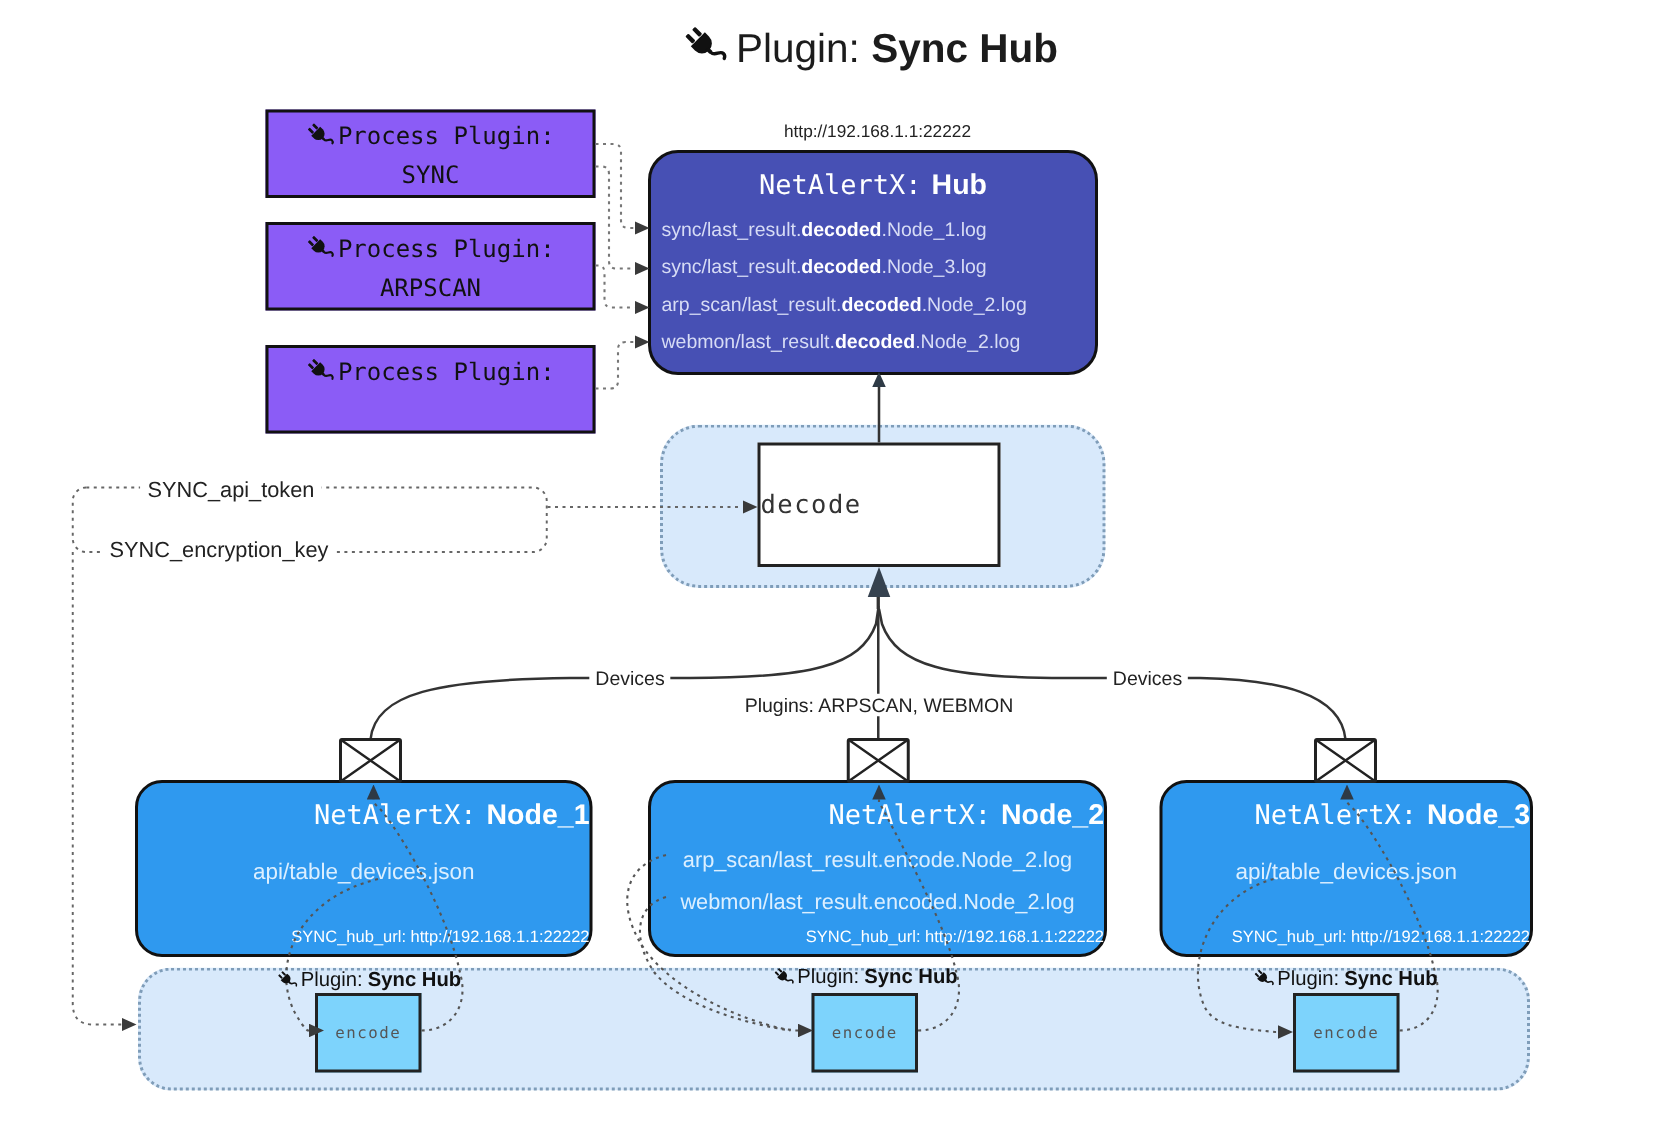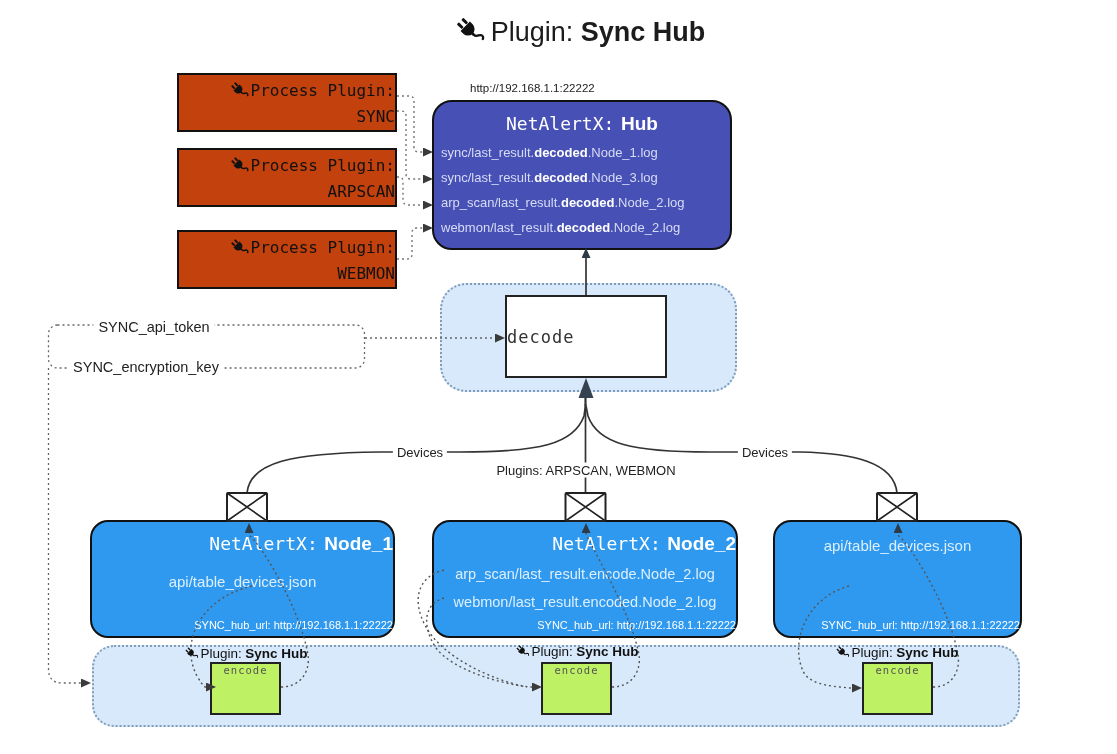--- a/index.html
+++ b/index.html
@@ -7,35 +7,35 @@
          font-family:"Liberation Sans",sans-serif;color:#1a1a1a;}
   .abs{position:absolute;}
   .z1{z-index:1;} .z3{z-index:3;}
   svg.layer{position:absolute;left:0;top:0;z-index:2;pointer-events:none;}
 
   
   .title{left:380px;top:16px;width:400px;text-align:center;font-size:27px;color:#1c1c1c;z-index:3;}
   .title b{font-weight:700;margin-left:.28em;}
   .title .plug{vertical-align:-5px;margin-right:6px;}
 
-  .hub-url{left:470px;top:82px;width:230px;font-size:11.5px;color:#222;z-index:3;}
+  .hub-url{left:470px;top:82px;width:230px;text-align:center;font-size:11.5px;color:#222;z-index:3;}
 
   
   .hub{left:432px;top:100px;width:300px;height:150px;background:var(--hub-fill);
        border:2px solid #111;border-radius:20px;box-sizing:border-box;}
   .hub-title{margin-top:9px;text-align:center;line-height:26px;color:#fff;}
   .name-mono{font-family:"DejaVu Sans Mono",monospace;font-size:18px;}
   .name-bold{font-family:"Liberation Sans",sans-serif;font-weight:700;font-size:19px;margin-left:.35em;margin-top:25px;}
   .hub-items{margin-top:2px;}
   .hub-item{padding-left:7px;line-height:25px;font-size:13px;color:var(--hub-text);white-space:nowrap;}
   .hub-item b{color:#fff;font-weight:700;}
 
   
-  .pbox{left:177px;width:220px;height:59px;background:#c2410c;border:2px solid #111;box-sizing:border-box;
-        font-family:"DejaVu Sans Mono",monospace;font-size:16px;color:#111;text-align:right;padding-top:3px;}
+  .pbox{left:177px;width:220px;height:59px;background:#8b5cf6;border:2px solid #111;box-sizing:border-box;
+        font-family:"DejaVu Sans Mono",monospace;font-size:16px;color:#111;text-align:center;padding-top:3px;}
   .pbox .l1{line-height:26px;white-space:nowrap;}
   .pbox .l1 .plug{vertical-align:-4px;margin-right:2px;}
   .pbox .l2{line-height:25px;}
 
   
   .panel{background:var(--panel-fill);border:2px dotted var(--panel-border);box-sizing:border-box;}
   .decode-panel{left:440px;top:283px;width:297px;height:109px;border-radius:26px;}
   .decode-box{left:505px;top:295px;width:162px;height:83px;background:#fff;border:2px solid #222;box-sizing:border-box;
               display:flex;align-items:center;justify-content:flex-start;z-index:1;
               font-family:"DejaVu Sans Mono",monospace;font-size:17px;color:#333;letter-spacing:1px;}
@@ -48,22 +48,22 @@
   .node{top:520px;height:118px;background:var(--node-fill);border:2px solid #111;border-radius:18px;
         box-sizing:border-box;text-align:center;}
   .node-title{margin-top:9px;line-height:26px;color:#fff;white-space:nowrap;text-align:right;}
   .node-lines{font-size:14.5px;color:var(--node-text);line-height:28px;white-space:nowrap;}
   .node-lines.single{margin-top:10px;font-size:15px;}
   .node-lines.double{margin-top:2px;}
   .node-footer{position:absolute;bottom:5px;left:0;width:100%;text-align:right;font-size:11px;color:#fff;white-space:nowrap;}
 
   
   .encode-panel{left:92px;top:645px;width:928px;height:82px;border-radius:22px;}
-  .encode-box{top:662px;width:71px;height:53px;background:#bef264;border:2px solid #222;box-sizing:border-box;
-              display:flex;align-items:flex-start;justify-content:center;z-index:1;
+  .encode-box{top:662px;width:71px;height:53px;background:#7dd3fc;border:2px solid #222;box-sizing:border-box;
+              display:flex;align-items:center;justify-content:center;z-index:1;
               font-family:"DejaVu Sans Mono",monospace;font-size:10.5px;color:#555;letter-spacing:1px;}
   .encode-label{transform:translate(-50%,-50%);font-size:13.5px;color:#111;white-space:nowrap;}
   .encode-label b{font-weight:700;margin-left:.25em;}
   .encode-label .plug{vertical-align:-3px;margin-right:2px;}
 </style>
 </head>
 <body>
 
 <div class="stage">
 
@@ -88,21 +88,20 @@
   <div class="abs pbox z1" style="top:148px;">
     <div class="l1"><svg class="plug" width="19" height="19">
           <use href="#plug"></use>
         </svg><span>Process Plugin:</span></div>
     <div class="l2">ARPSCAN</div>
   </div>
   <div class="abs pbox z1" style="top:230px;">
     <div class="l1"><svg class="plug" width="19" height="19">
           <use href="#plug"></use>
         </svg><span>Process Plugin:</span></div>
-    <div class="l2">WEBMON</div>
   </div>
 
   <div class="abs panel decode-panel z1"></div>
   <div class="abs decode-box">
       <span>decode</span>
     </div>
 
   <div class="abs node z1" style="left:90px;width:305px;">
     <div class="node-title"><span class="name-mono">NetAlertX:</span><span class="name-bold">Node_1</span></div>
     <div class="node-lines single">
@@ -112,20 +111,21 @@
   </div>
   <div class="abs node z1" style="left:432px;width:306px;">
     <div class="node-title"><span class="name-mono">NetAlertX:</span><span class="name-bold">Node_2</span></div>
     <div class="node-lines double">
       <div>arp_scan/last_result.encode.Node_2.log</div>
       <div>webmon/last_result.encoded.Node_2.log</div>
     </div>
     <div class="node-footer">SYNC_hub_url: http://192.168.1.1:22222</div>
   </div>
   <div class="abs node z1" style="left:773px;width:249px;">
+    <div class="node-title"><span class="name-mono">NetAlertX:</span><span class="name-bold">Node_3</span></div>
     <div class="node-lines single">
         <div>api/table_devices.json</div>
       </div>
     <div class="node-footer">SYNC_hub_url: http://192.168.1.1:22222</div>
   </div>
 
   <div class="abs panel encode-panel z1"></div>
   <div class="abs encode-box" style="left:210px;">
       <span>encode</span>
     </div>

